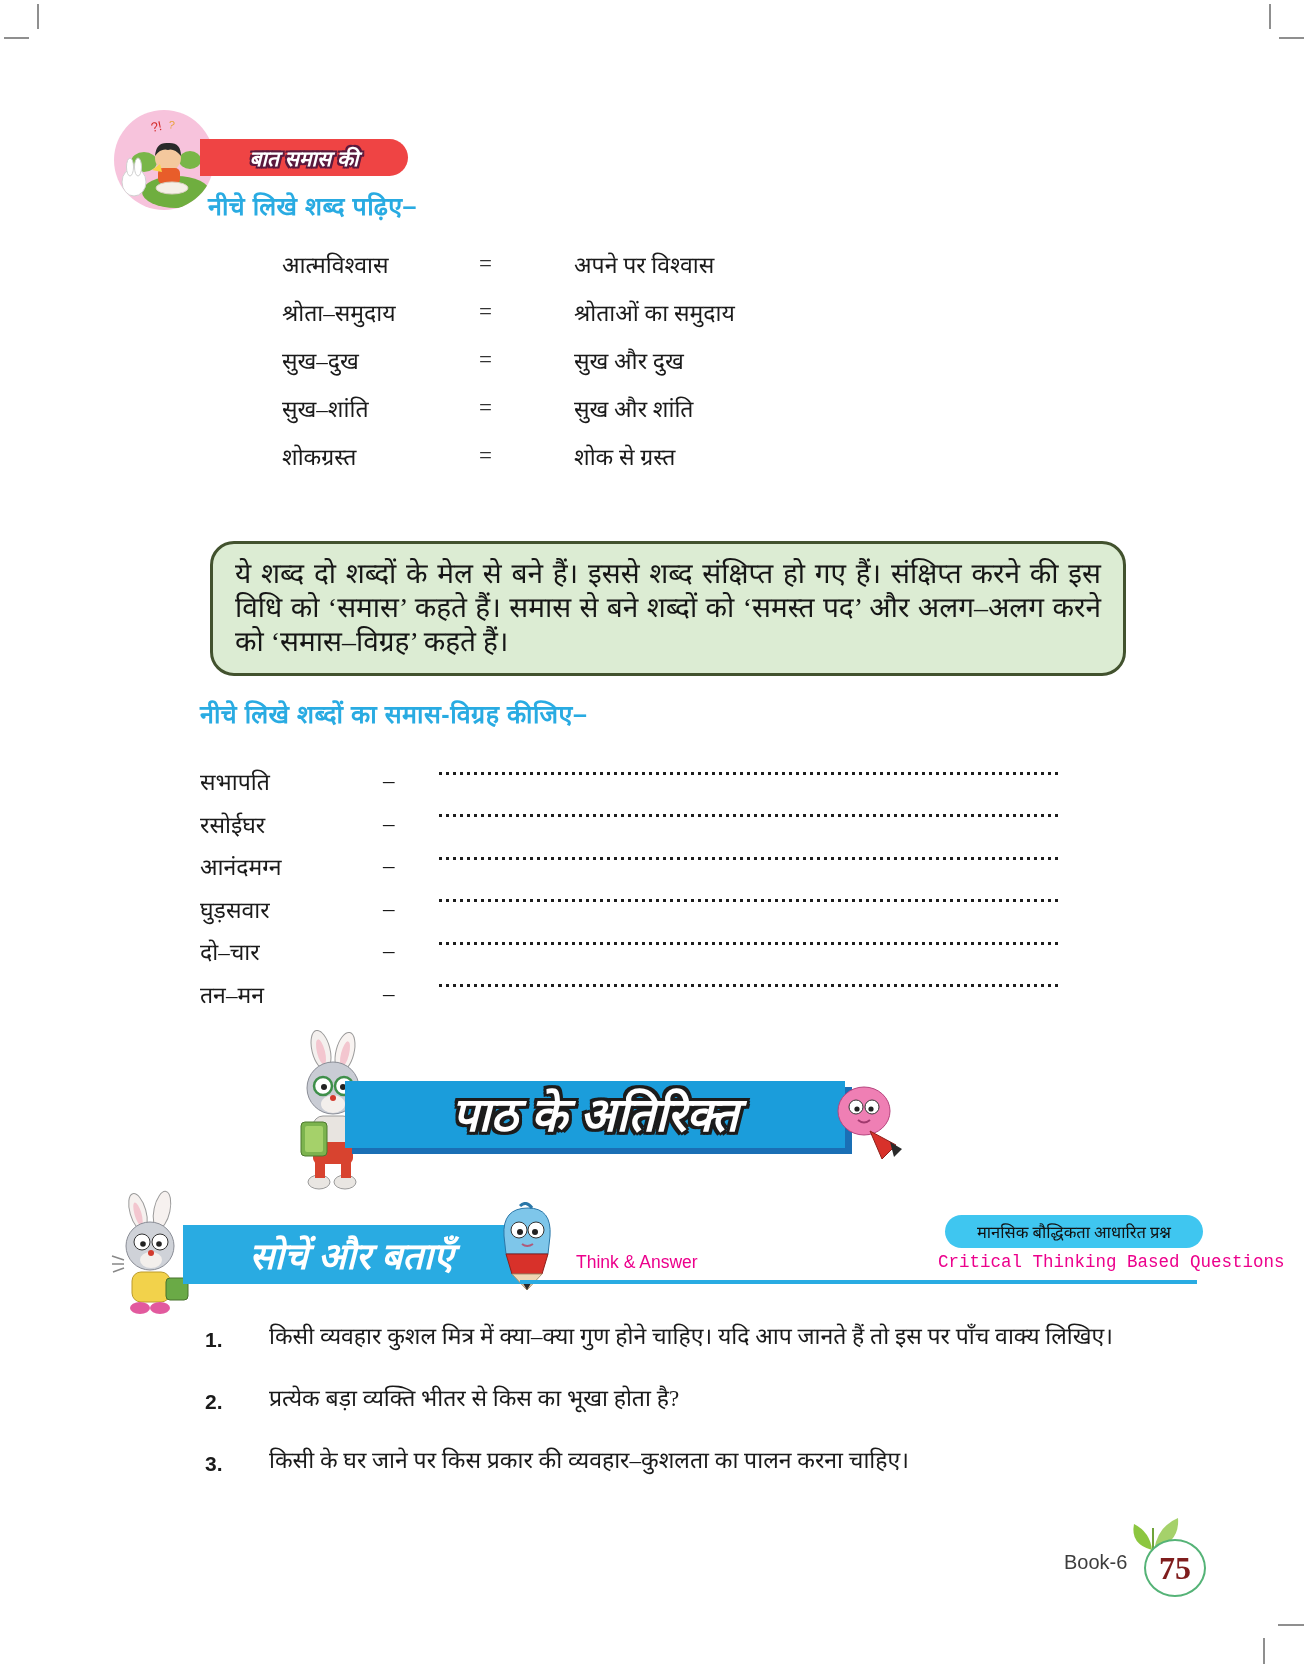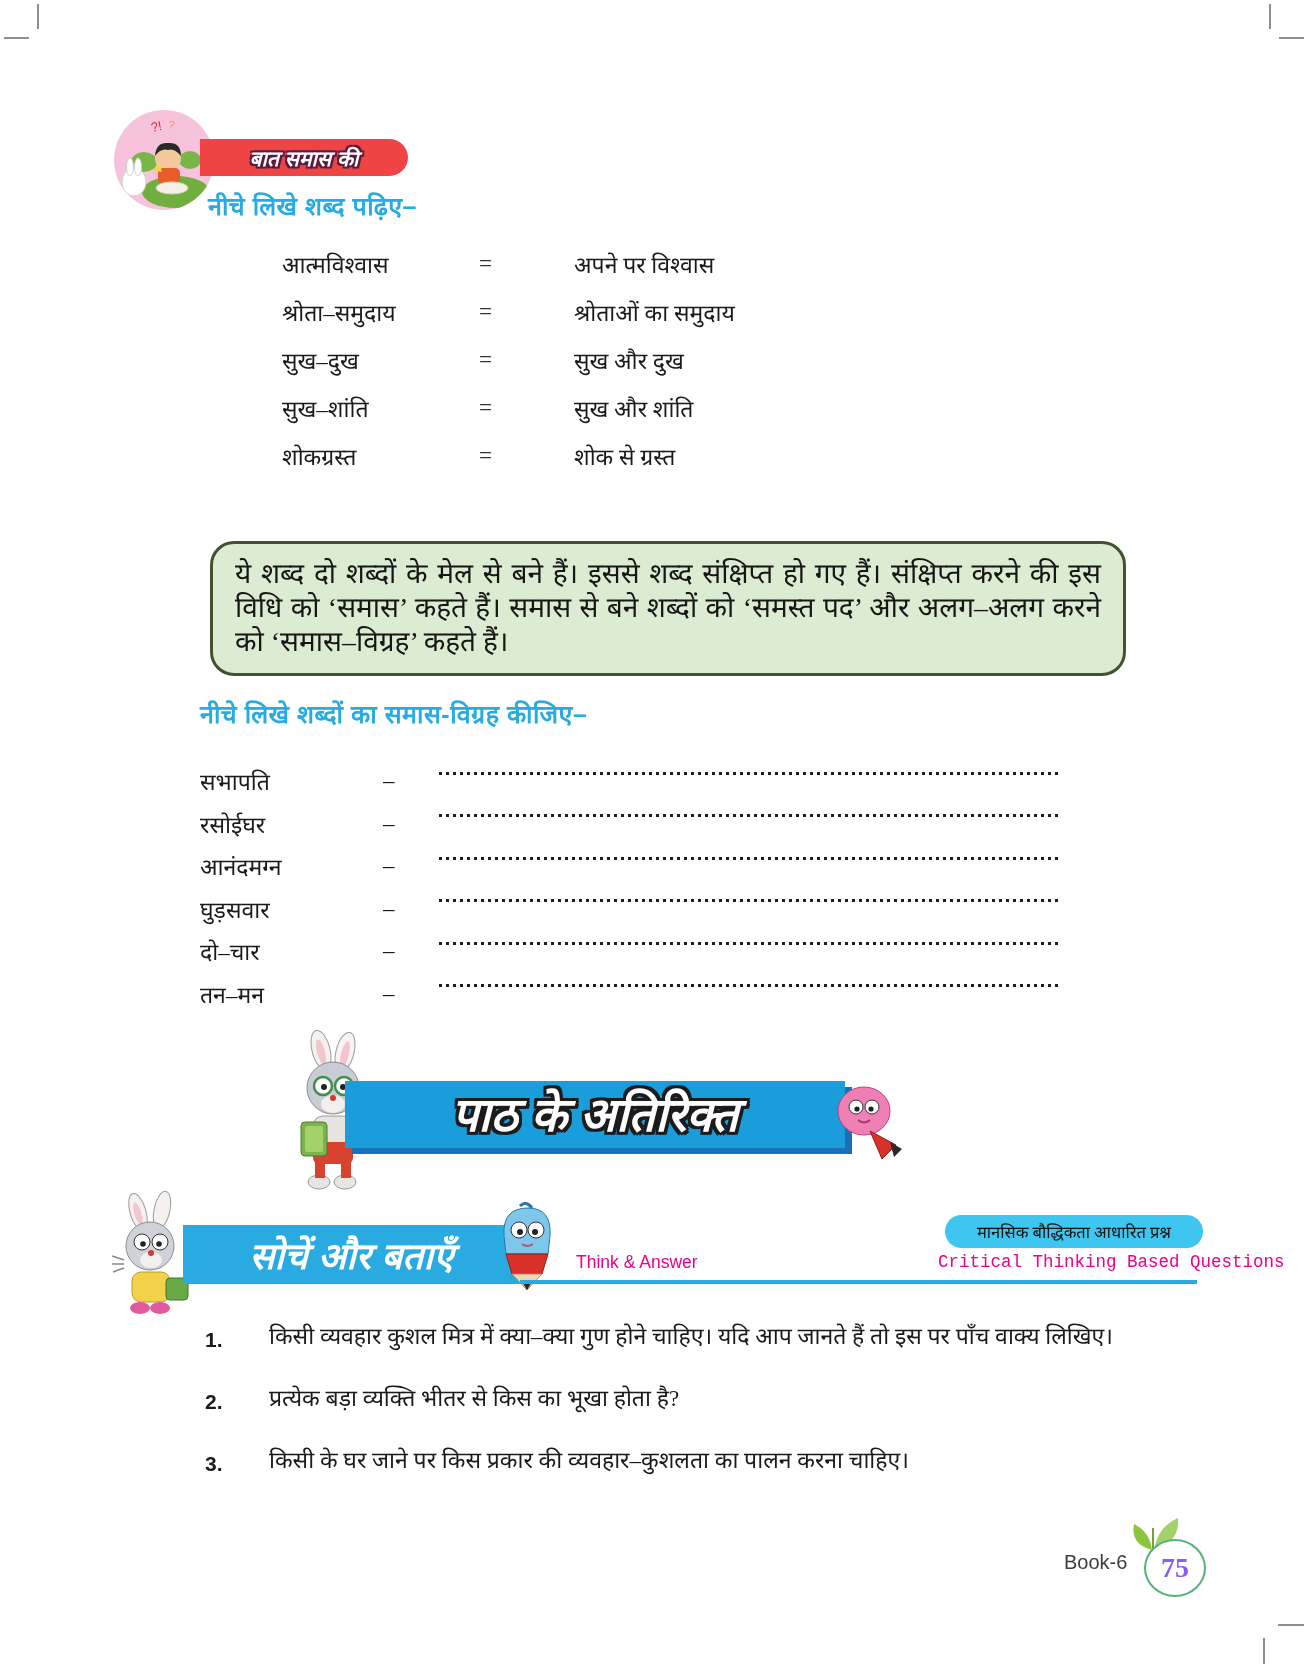--- a/index.html
+++ b/index.html
@@ -109,21 +109,21 @@
 
   
   .book-label { position:absolute; left:1064px; top:1551px; font-size:20px; color:#3d3d3d;
                 font-family:"Liberation Sans","DejaVu Sans",sans-serif; }
   .page-circle {
     position:absolute; left:1144px; top:1539px; width:62px; height:58px;
     border:2.5px solid #55b377; border-radius:50%;
     display:flex; align-items:center; justify-content:center;
     background:#ffffff;
   }
-  .page-circle span { font-size:28px; font-weight:bold; color:#8b5cf6;text-align:center; }
+  .page-circle span { font-size:32px; font-weight:bold; color:#7f1d1d;text-align:center; }
 
   svg { display:block; }
 </style>
 </head>
 <body>
 
 <div class="page">
 
   <div class="cropmark" style="left:37px; top:4px; width:2px; height:25px;"></div>
   <div class="cropmark" style="left:4px; top:37px; width:25px; height:2px;"></div>

